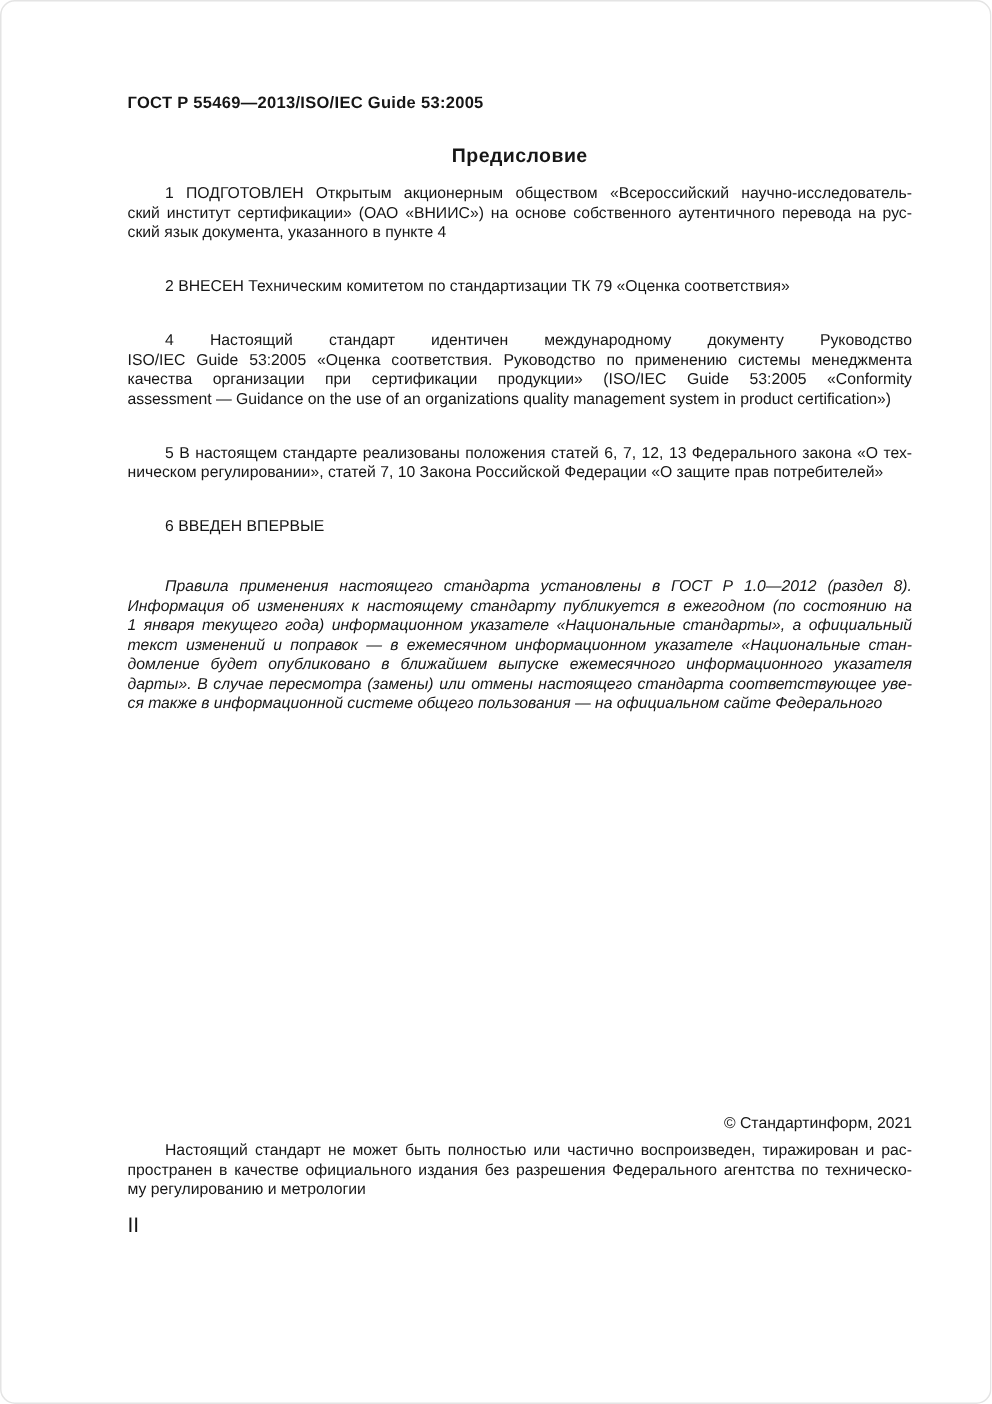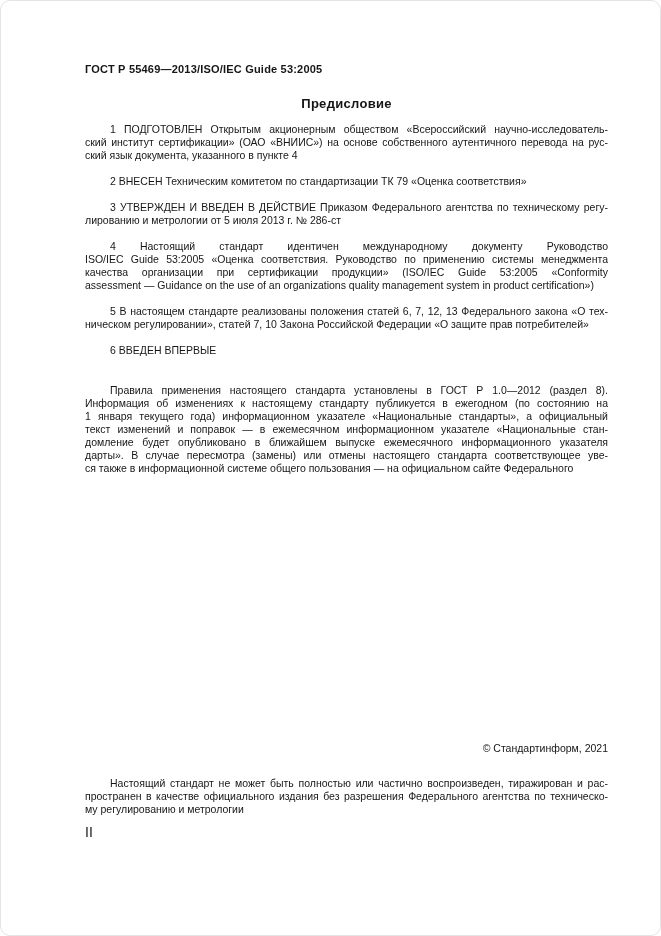--- a/index.html
+++ b/index.html
@@ -31,48 +31,49 @@
   }
   .doc-title {
     margin-top: 20px;
     text-align: center;
     font-size: 13px;
     font-weight: bold;
     line-height: 15px;
     letter-spacing: 0.3px;
   }
   .para {
-    margin-top: 13px;
+    margin-top: 23px;
     font-size: 10.5px;
     line-height: 13px;
   }
   .para.first {
     margin-top: 12px;
   }
   .para .line {
     text-align: justify;
     text-align-last: justify;
   }
   .para .line:first-child {
     text-indent: 25px;
   }
   .para .line:last-child {
     text-align-last: left;
   }
   .rules-note {
     margin-top: 27px;
+    font-style: italic;
   }
   .copyright {
     margin-top: 266px;
     text-align: right;
     font-size: 10.5px;
     line-height: 14px;
   }
   .distribution-note {
-    margin-top: 22px;
+    margin-top: 5px;
   }
   .page-number {
     margin-top: 10px;
     font-size: 14px;
     line-height: 13px;
   }
 </style>
 </head>
 <body>
 
@@ -88,25 +89,20 @@
     <div class="line">1 ПОДГОТОВЛЕН Открытым акционерным обществом «Всероссийский научно-исследователь-</div>
         <div class="line">ский институт сертификации» (ОАО «ВНИИС») на основе собственного аутентичного перевода на рус-</div>
         <div class="line">ский язык документа, указанного в пункте 4</div>
       </div>
 
     <div class="para">
 
     <div class="line">2 ВНЕСЕН Техническим комитетом по стандартизации ТК 79 «Оценка соответствия»</div>
       </div>
 
-    <div class="para">
-
-    <div class="line">3 УТВЕРЖДЕН И ВВЕДЕН В ДЕЙСТВИЕ Приказом Федерального агентства по техническому регу-</div>
-        <div class="line">лированию и метрологии от 5 июля 2013 г.  № 286-ст</div>
-      </div>
 
     <div class="para">
 
     <div class="line">4 Настоящий стандарт идентичен международному документу Руководство</div>
         <div class="line">ISO/IEC Guide 53:2005 «Оценка соответствия. Руководство по применению системы менеджмента</div>
         <div class="line">качества организации при сертификации продукции» (ISO/IEC Guide 53:2005 «Conformity</div>
         <div class="line">assessment — Guidance on the use of an organizations quality management system in product certification»)</div>
       </div>
 
     <div class="para">

